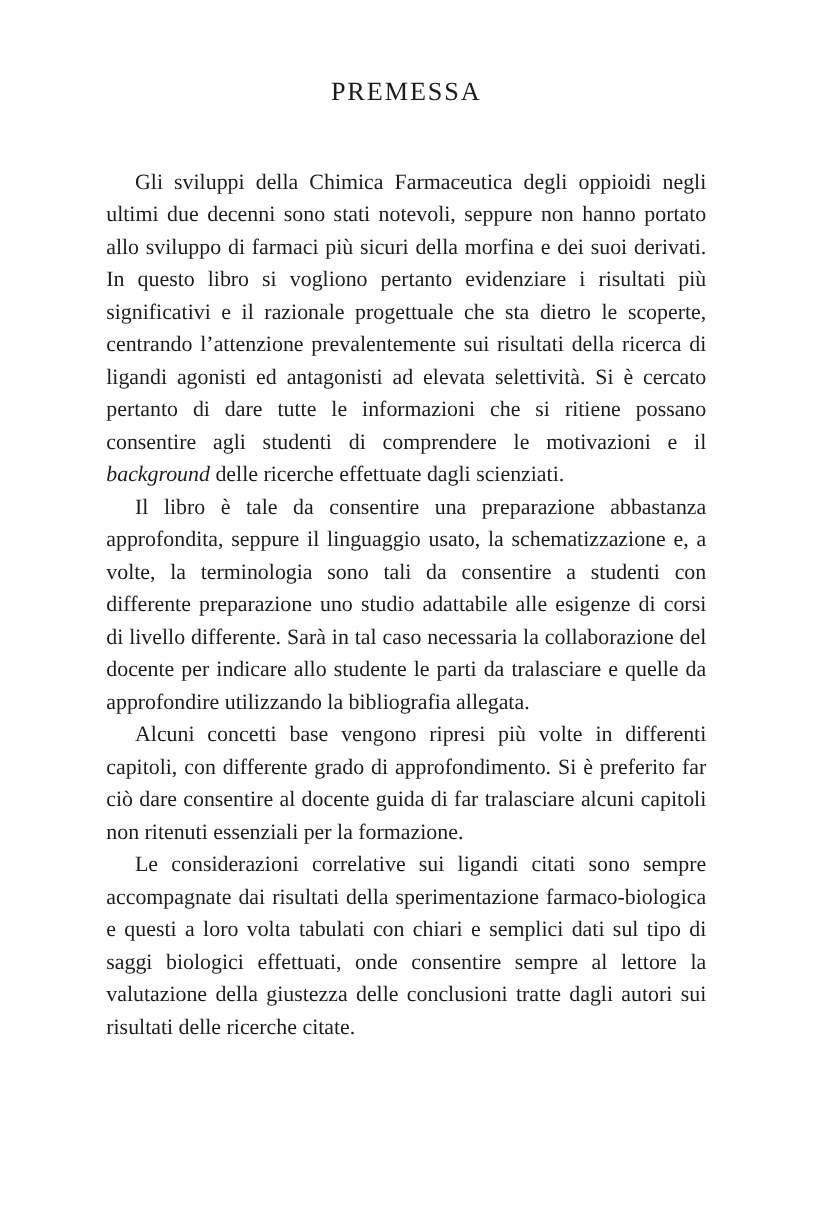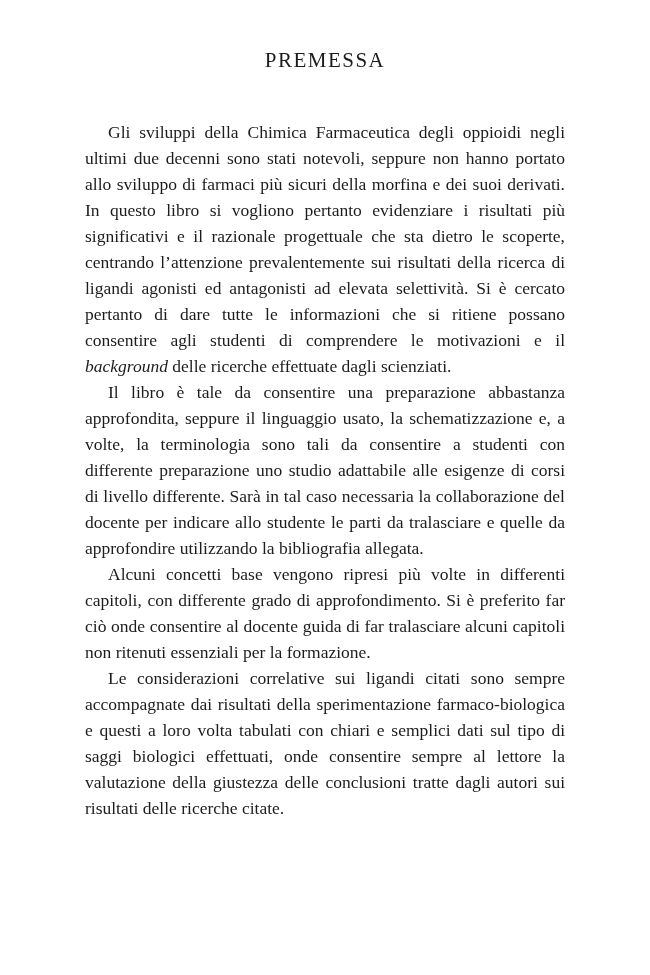--- a/index.html
+++ b/index.html
@@ -10,21 +10,21 @@
     width: 650px;
     height: 975px;
     background: var(--page-bg, #ffffff);
     font-family: "Liberation Serif", "DejaVu Serif", serif;
     overflow: hidden;
   }
   .page {
     box-sizing: border-box;
     width: 650px;
     height: 975px;
-    padding: 48px 85px 0 85px;
+    padding: 61px 85px 0 85px;
     background: var(--page-bg, #ffffff);
   }
   .title {
     margin: 0 0 46px 0;
     font-size: 21px;
     font-weight: normal;
     letter-spacing: 1.5px;
     text-align: center;
     color: var(--text-color, #1c1c1c);
   }
@@ -41,16 +41,16 @@
   }
 </style>
 </head>
 <body>
 
 <div class="page">
   <h1 class="title">PREMESSA</h1>
   <div class="body-text" id="paragraphs">
       <p><span>Gli sviluppi della Chimica Farmaceutica degli oppioidi negli ultimi due decenni sono stati notevoli, seppure non hanno portato allo sviluppo di farmaci più sicuri della morfina e dei suoi derivati. In questo libro si vogliono pertanto evidenziare i risultati più significativi e il razionale progettuale che sta dietro le scoperte, centrando l’attenzione prevalentemente sui risultati della ricerca di ligandi agonisti ed antagonisti ad elevata selettività. Si è cercato pertanto di dare tutte le informazioni che si ritiene possano consentire agli studenti di comprendere le motivazioni e il </span><em>background</em><span> delle ricerche effettuate dagli scienziati.</span></p>
       <p><span>Il libro è tale da consentire una preparazione abbastanza approfondita, seppure il linguaggio usato, la schematizzazione e, a volte, la terminologia sono tali da consentire a studenti con differente preparazione uno studio adattabile alle esigenze di corsi di livello differente. Sarà in tal caso necessaria la collaborazione del docente per indicare allo studente le parti da tralasciare e quelle da approfondire utilizzando la bibliografia allegata.</span></p>
-      <p><span>Alcuni concetti base vengono ripresi più volte in differenti capitoli, con differente grado di approfondimento. Si è preferito far ciò onde consentire al docente guida di far tralasciare alcuni capitoli non ritenuti essenziali per la formazione.</span></p>
+      <p><span>Alcuni concetti base vengono ripresi più volte in differenti capitoli, con differente grado di approfondimento. Si è preferito far ciò dare consentire al docente guida di far tralasciare alcuni capitoli non ritenuti essenziali per la formazione.</span></p>
       <p><span>Le considerazioni correlative sui ligandi citati sono sempre accompagnate dai risultati della sperimentazione farmaco-biologica e questi a loro volta tabulati con chiari e semplici dati sul tipo di saggi biologici effettuati, onde consentire sempre al lettore la valutazione della giustezza delle conclusioni tratte dagli autori sui risultati delle ricerche citate.</span></p>
     </div>
 </div>
 
 </body></html>

